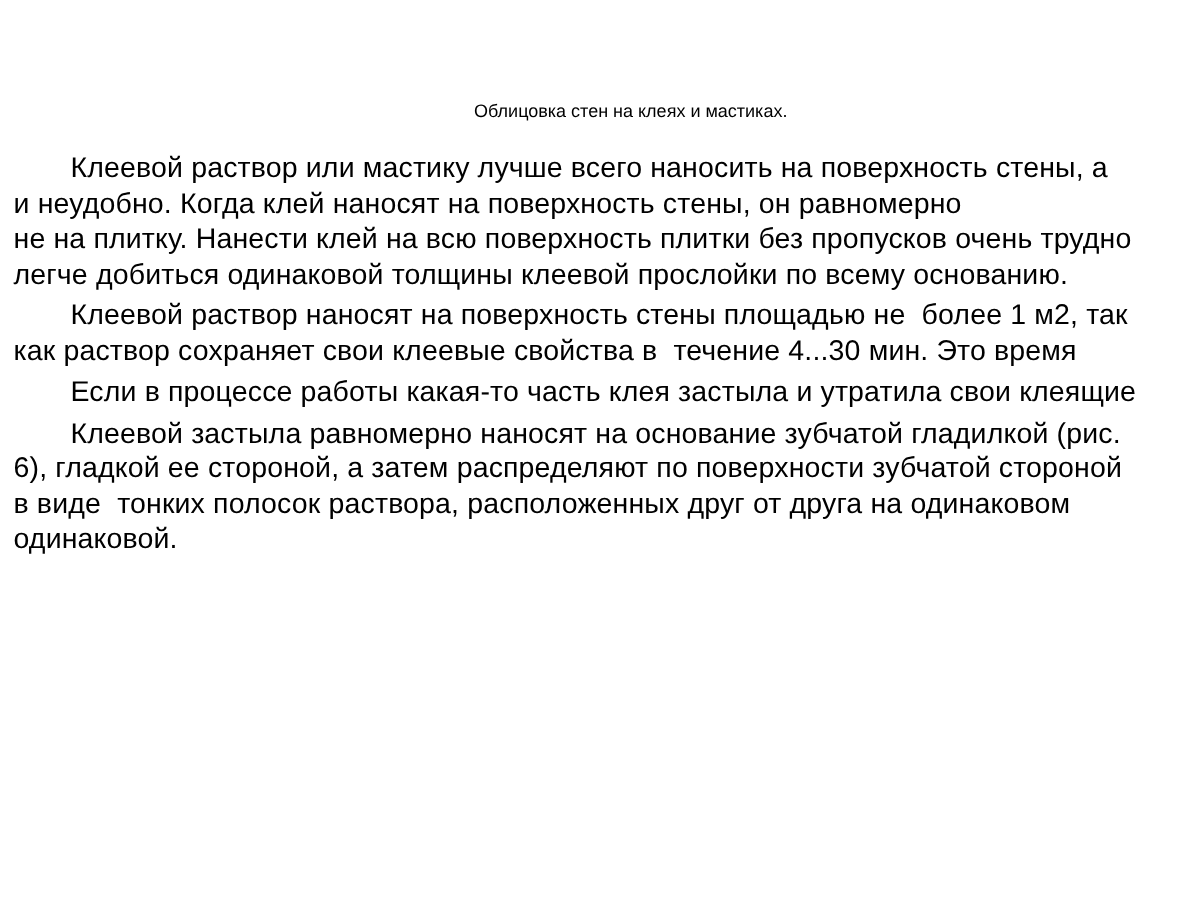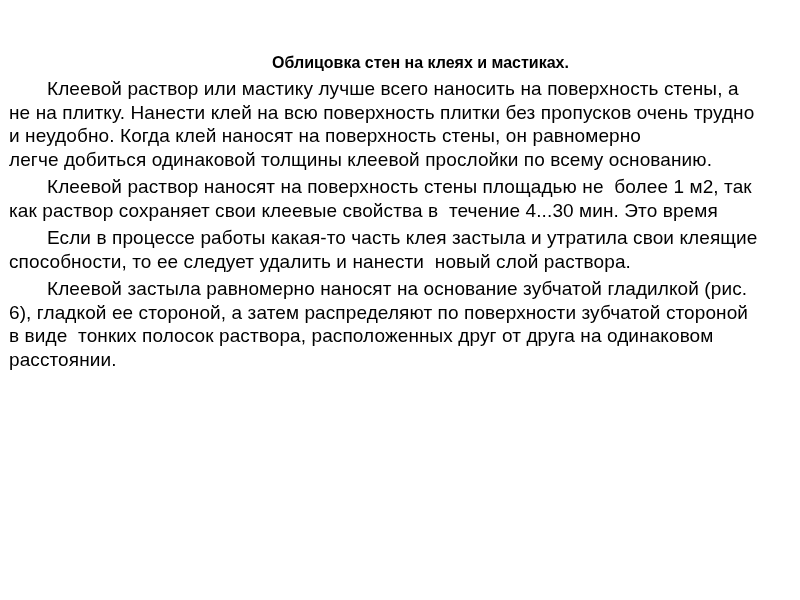--- a/index.html
+++ b/index.html
@@ -16,23 +16,23 @@
   }
   .slide {
     position: relative;
     width: 800px;
     height: 600px;
     box-sizing: border-box;
     padding: 48px 8px 0 9px;
     background: #ffffff;
   }
   .title {
-    margin: 0;
-    font-size: 16px;
-    font-weight: bold;
+    margin: 12px;
+    font-size: 12px;
+    font-weight: normal;
     line-height: 29px;
     text-align: center;
     text-indent: 40px;
     white-space: pre;
   }
   .doc-body {
     font-size: 19px;
     line-height: 23.5px;
     letter-spacing: 0.1px;
   }
@@ -50,32 +50,31 @@
   }
 </style>
 </head>
 <body>
 
 <div class="slide">
   <h1 class="title">Облицовка стен на клеях и мастиках.</h1>
   <div class="doc-body">
       <div class="paragraph">
         <div class="line first">Клеевой раствор или мастику лучше всего наносить на поверхность стены, а</div>
+        <div class="line">и неудобно. Когда клей наносят на поверхность стены, он равномерно</div>
         <div class="line">не на плитку. Нанести клей на всю поверхность плитки без пропусков очень трудно</div>
-        <div class="line">и неудобно. Когда клей наносят на поверхность стены, он равномерно</div>
         <div class="line">легче добиться одинаковой толщины клеевой прослойки по всему основанию.</div>
       </div>
       <div class="paragraph">
         <div class="line first">Клеевой раствор наносят на поверхность стены площадью не  более 1 м2, так</div>
         <div class="line">как раствор сохраняет свои клеевые свойства в  течение 4...30 мин. Это время</div>
       </div>
       <div class="paragraph">
         <div class="line first">Если в процессе работы какая-то часть клея застыла и утратила свои клеящие</div>
-        <div class="line">способности, то ее следует удалить и нанести  новый слой раствора.</div>
       </div>
       <div class="paragraph">
         <div class="line first">Клеевой застыла равномерно наносят на основание зубчатой гладилкой (рис.</div>
         <div class="line">6), гладкой ее стороной, а затем распределяют по поверхности зубчатой стороной</div>
         <div class="line">в виде  тонких полосок раствора, расположенных друг от друга на одинаковом</div>
-        <div class="line">расстоянии.</div>
+        <div class="line">одинаковой.</div>
       </div>
     </div>
 </div>
 
 </body></html>

